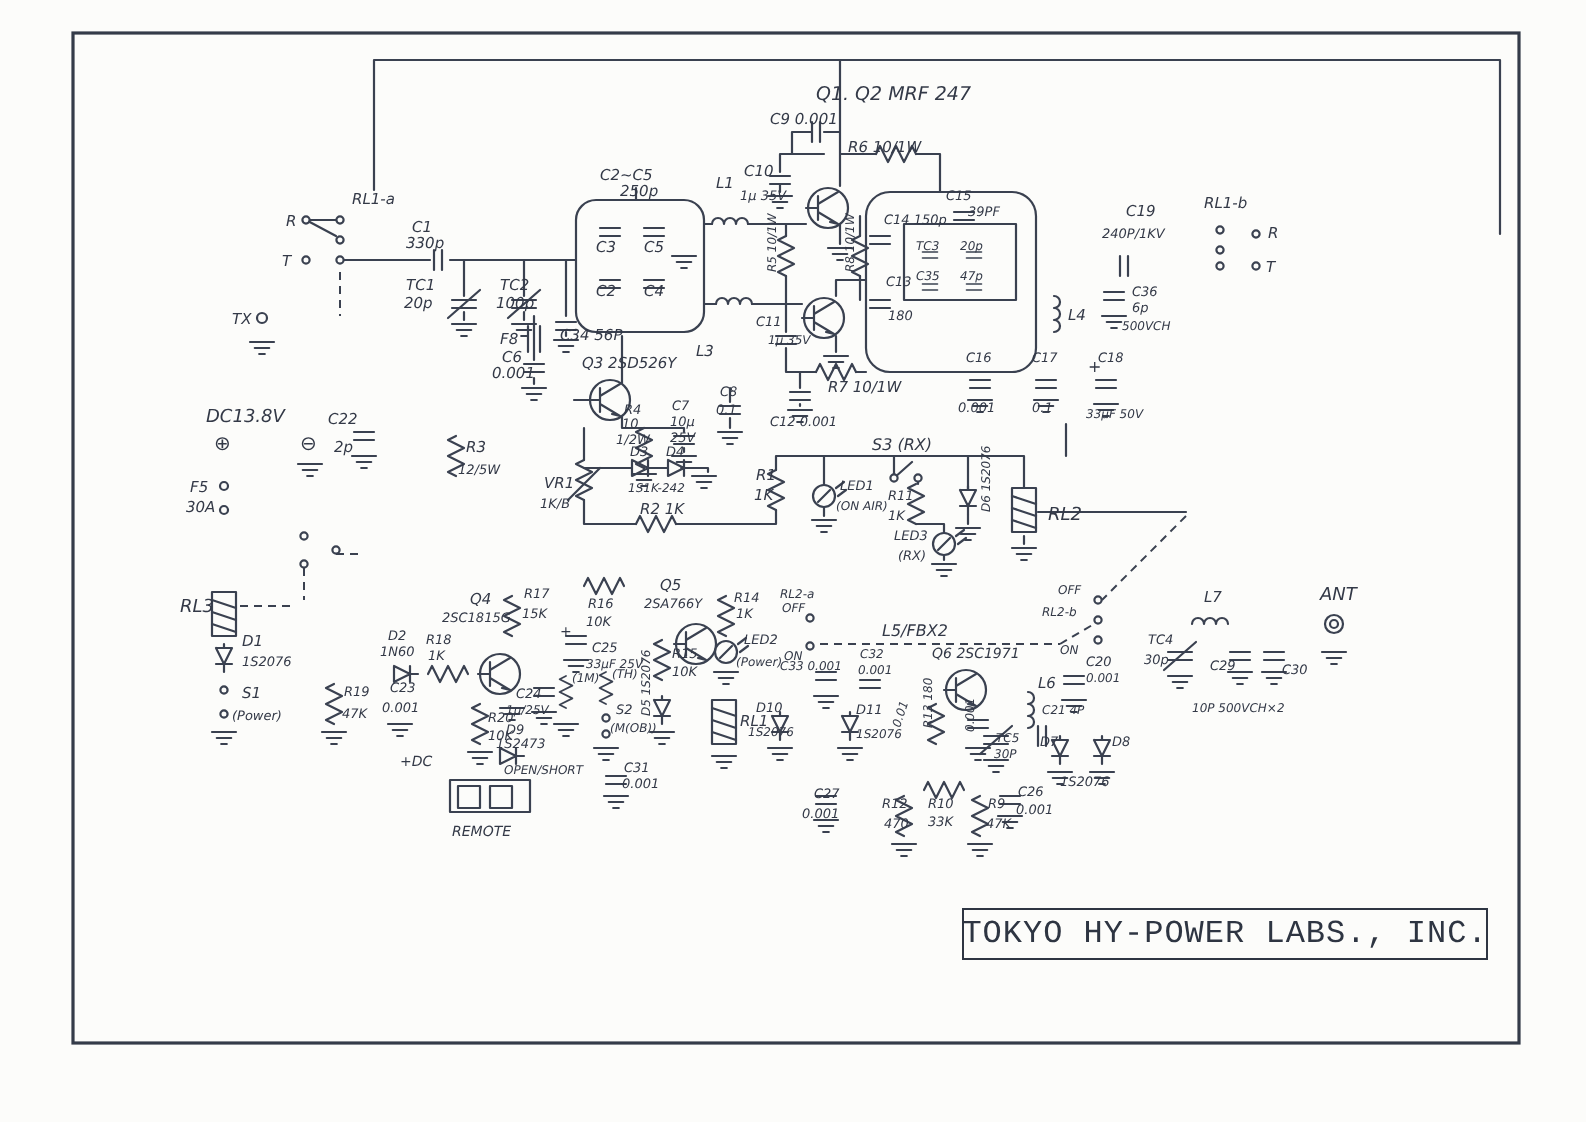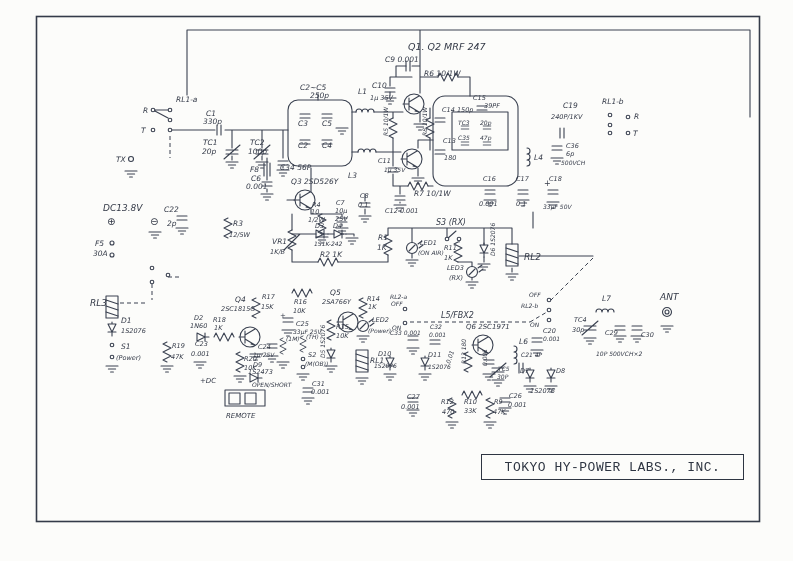--- a/index.html
+++ b/index.html
@@ -6,21 +6,21 @@
   .sheet{position:relative;width:793px;height:561px;background:#fcfcfa;overflow:hidden;
          font-family:"DejaVu Sans",sans-serif;}
   svg{position:absolute;left:0;top:0;}
   svg .ln{stroke:#3a4150;stroke-width:1.1;fill:none;stroke-linecap:round;stroke-linejoin:round;}
   svg .dash{stroke:#3a4150;stroke-width:1;fill:none;stroke-dasharray:4 3;}
   svg .thick{stroke:#343b49;stroke-width:1.6;fill:none;}
   svg circle.c{stroke:#3a4150;stroke-width:1.1;fill:#fcfcfa;}
   svg text{fill:#333947;font-style:italic;font-family:"DejaVu Sans",sans-serif;}
   .tblock{position:absolute;border:1.4px solid #2e3542;display:flex;align-items:center;justify-content:center;
           font-family:"Liberation Mono","DejaVu Sans Mono",monospace;color:#2e3542;
-          font-size:13px;letter-spacing:.5px;white-space:nowrap;}
+          font-size:16px;letter-spacing:.5px;white-space:nowrap;}
   #tb1{left:481px;top:454px;width:261px;height:24px;}
   #tb2{left:505px;top:481px;width:253px;height:24px;}
 </style>
 </head>
 <body>
 
 <div class="sheet">
 <svg width="793" height="561" viewBox="0 0 793 561">
   <defs>
     <g id="gnd">

